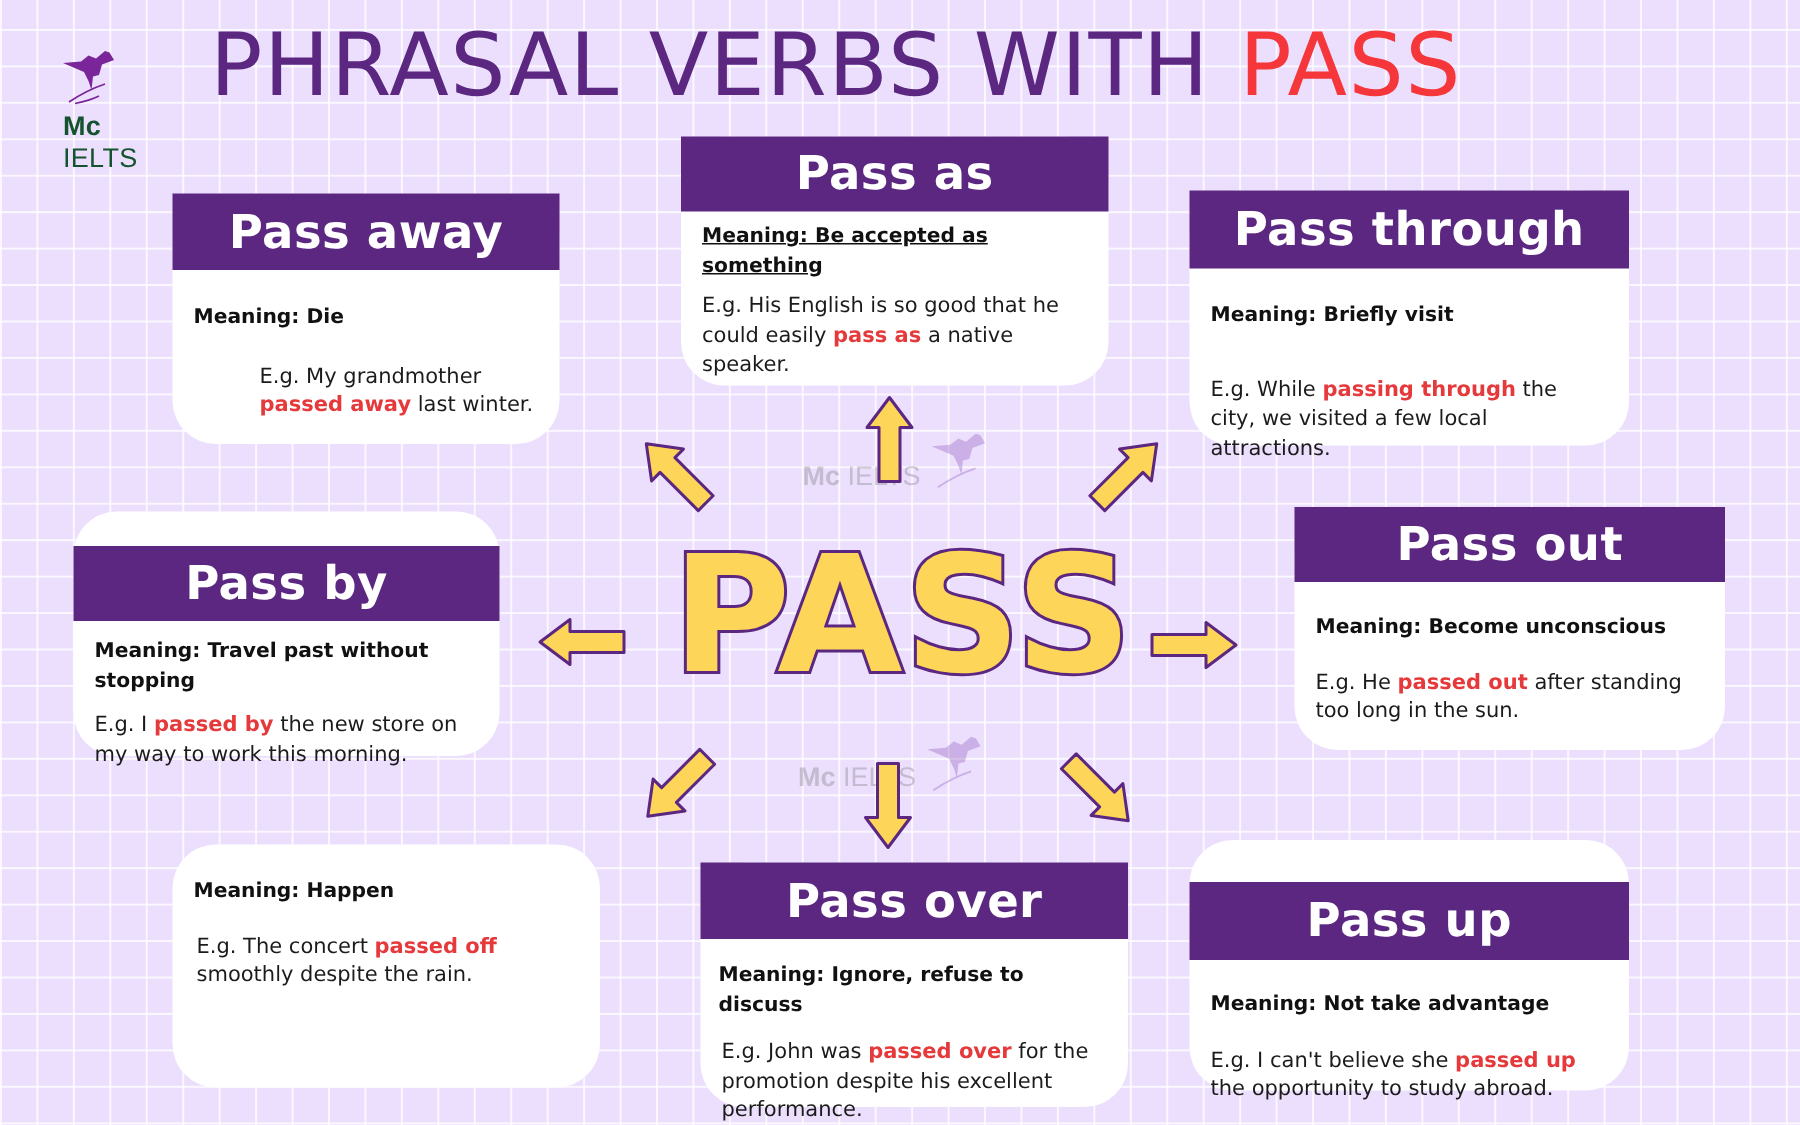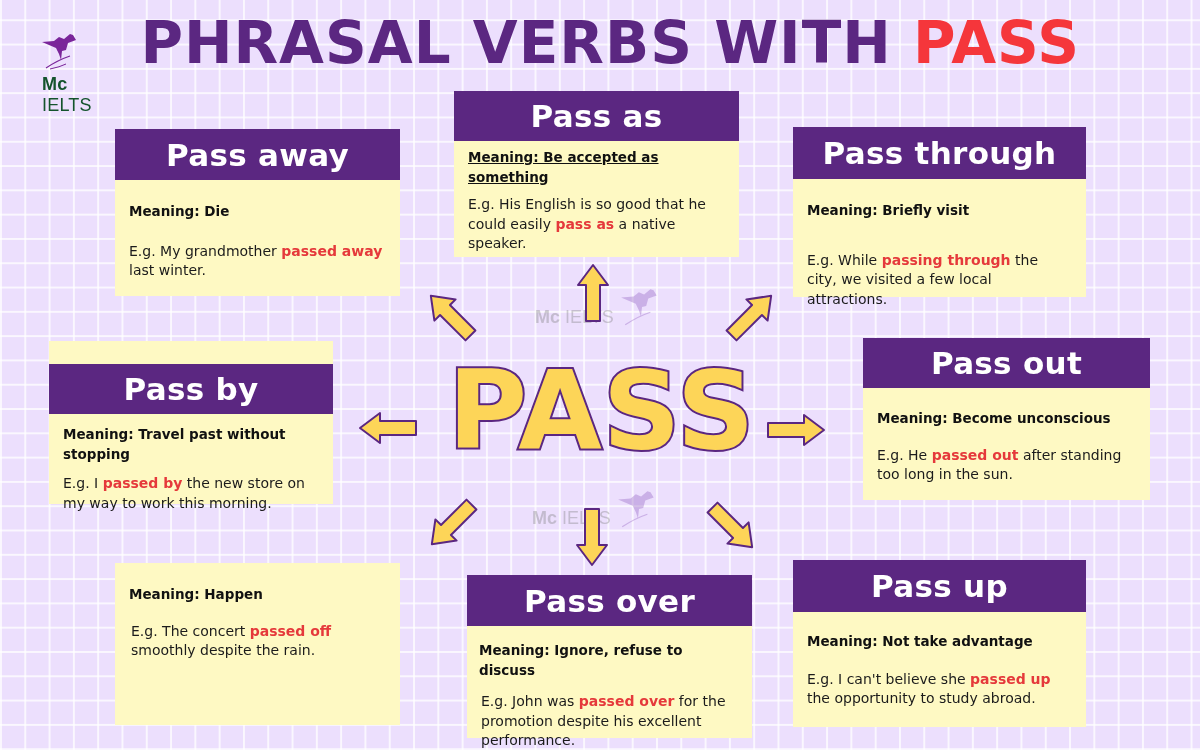--- a/index.html
+++ b/index.html
@@ -19,27 +19,27 @@
   }
   .logo svg { position: absolute; left: 8px; top: 0; }
   .logo-text {
     position: absolute; left: 10px; top: 44px;
     font-family: "Liberation Sans", sans-serif; font-size: 18px; color: #14532d;
     letter-spacing: 0.2px;
   }
   .logo-text b { font-weight: 700; }
   .title {
     position: absolute; left: 140px; top: 10px; width: 940px;
-    font-family: "DejaVu Sans", sans-serif; font-weight: 700;
+    font-family: "DejaVu Sans", sans-serif; font-weight: 400;
     font-size: 58px; letter-spacing: 1px; color: #5b2781;
-    white-space: nowrap; line-height: 66px; text-align: right;
+    white-space: nowrap; line-height: 66px;
   }
   .title .accent { color: #f5363b; }
 
-  .card { position: absolute; background: #fef9c3; }
+  .card { position: absolute; background: #ffffff; border-radius: 29px; }
   .card-head {
     background: #5b2781; color: #fff; text-align: center;
     font-family: "DejaVu Sans", sans-serif; font-weight: 700;
     font-size: 31px; letter-spacing: 0.3px;
     display: flex; align-items: center; justify-content: center;
   }
   .card-body { padding: 0 14px; color: #1b1b1b; font-size: 14px; line-height: 19.5px; }
   .meaning { font-weight: 700; font-size: 13.5px; color: #111; }
   .eg { margin-top: 14px; }
   .hl { color: #e5393b; font-weight: 700; }
@@ -118,25 +118,25 @@
       <use href="#arr"></use>
     </g>
 
   <g transform="translate(738,533) rotate(135)">
       <use href="#arr"></use>
     </g>
 </svg>
 
 <div class="center-word">PASS</div>
 
-<div class="card" style="left:115px; top:129px; width:285px; height:167px;">
+<div class="card" style="left:115px; top:129px; width:258px; height:167px;">
   <div class="card-head" style="height:51px;">Pass away</div>
   <div class="card-body" style="padding-top:22px;">
     <div class="meaning">Meaning: Die</div>
-    <div class="eg" style="margin-top:20px;"><span>E.g. My grandmother </span><span class="hl">passed away</span><span> last winter.</span></div>
+    <div class="eg" style="margin-top:20px;margin-left:44px;"><span>E.g. My grandmother </span><span class="hl">passed away</span><span> last winter.</span></div>
   </div>
 </div>
 
 <div class="card" style="left:454px; top:91px; width:285px; height:166px;">
   <div class="card-head" style="height:50px;">Pass as</div>
   <div class="card-body" style="padding-top:7px;">
     <div class="meaning" style="width:220px;text-decoration:underline;">Meaning: Be accepted as something</div>
     <div class="eg" style="margin-top:8px;"><span>E.g. His English is so good that he could easily </span><span class="hl">pass as</span><span> a native speaker.</span></div>
   </div>
 </div>
@@ -174,18 +174,18 @@
 
 <div class="card" style="left:467px; top:575px; width:285px; height:163px;">
   <div class="card-head" style="height:51px;">Pass over</div>
   <div class="card-body" style="padding-top:15px; padding-left:12px;">
     <div class="meaning">Meaning: Ignore, refuse to discuss</div>
     <div class="eg" style="margin-top:12px; padding-left:2px;"><span>E.g. John was </span><span class="hl">passed over</span><span> for the promotion despite his excellent performance.</span></div>
   </div>
 </div>
 
 <div class="card" style="left:793px; top:560px; width:293px; height:167px;">
-  <div class="card-head" style="height:52px;">Pass up</div>
+  <div class="card-head" style="height:52px;margin-top:28px;">Pass up</div>
   <div class="card-body" style="padding-top:20px;">
     <div class="meaning">Meaning: Not take advantage</div>
     <div class="eg" style="margin-top:18px;"><span>E.g. I can't believe she </span><span class="hl">passed up</span><span> the opportunity to study abroad.</span></div>
   </div>
 </div>
 
 </body></html>

